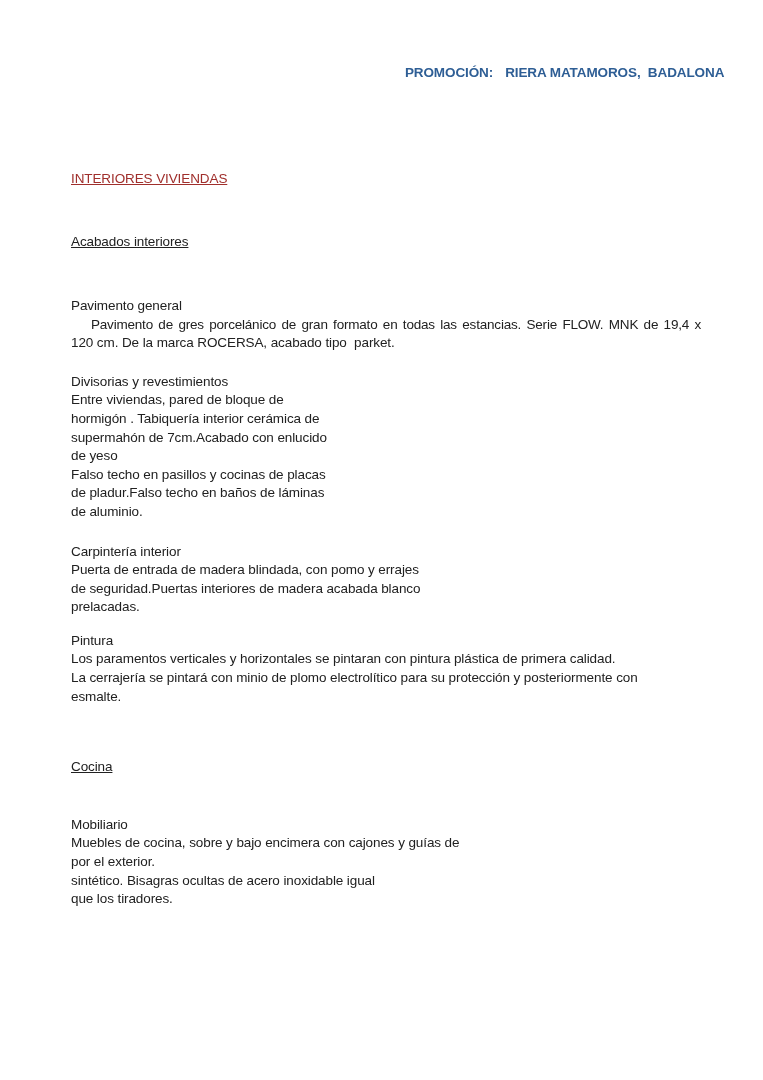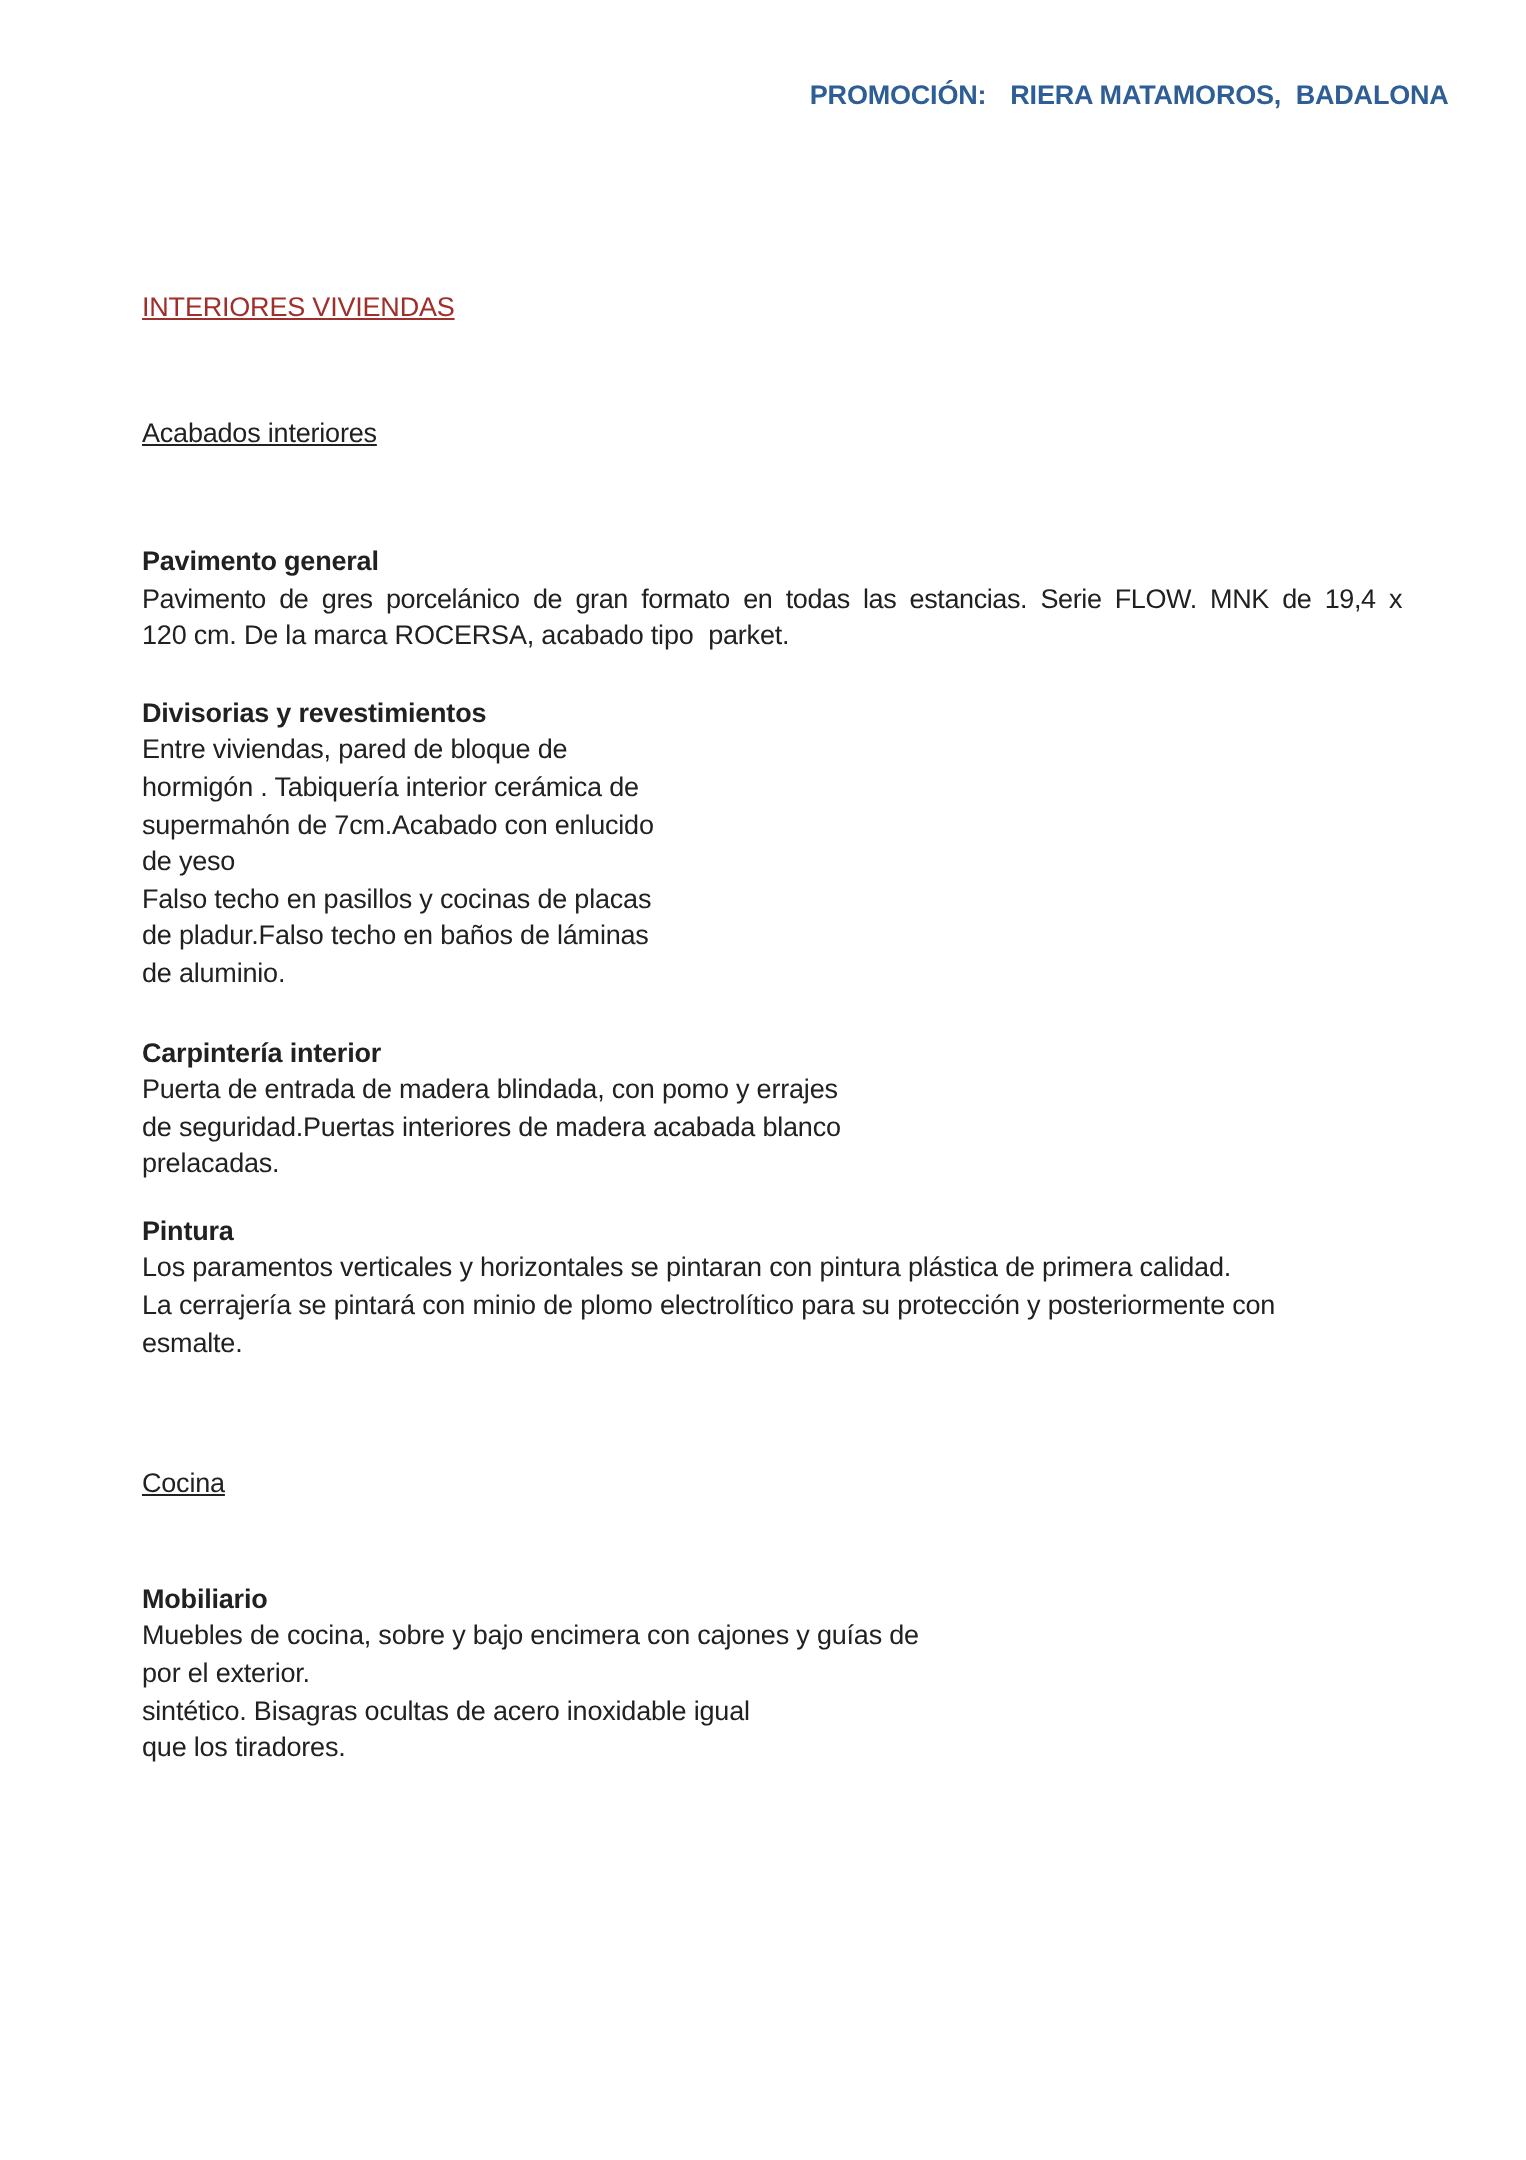--- a/index.html
+++ b/index.html
@@ -3,41 +3,41 @@
 <meta charset="utf-8">
 <style>
   html,body{margin:0;padding:0;background:#ffffff;}
   body{
     width:763px;height:1080px;
     font-family:"Liberation Sans","DejaVu Sans",sans-serif;
     font-size:13.5px;line-height:18.6px;letter-spacing:-0.1px;
     color:#212121;
   }
   .page{position:relative;width:763px;height:1080px;background:#ffffff;overflow:hidden;}
-  .content{padding:20px 62px 0 71px;}
+  .content{padding:45px 62px 0 71px;}
 
   .promo-header{white-space:pre;font-weight:bold;color:#2E5E95;margin-left:312px;}
   .promo-header .value{margin-left:12px;}
 
   .doc-title{margin-top:69px;font-weight:normal;color:#A02F2C;}
   .doc-title .u{text-decoration:underline;}
 
   .sec-heading{margin-top:45px;}
   .sec-heading.kitchen{margin-top:52px;}
   .sec-heading .u{text-decoration:underline;}
 
   .block{margin-top:20px;}
   .block.b-pav{margin-top:45px;}
   .block.b-carp{margin-top:21px;}
   .block.b-pin{margin-top:15px;}
   .block.b-mob{margin-top:39px;}
 
-  .blk-heading{font-weight:bold;}
+  .blk-heading{font-weight:normal;}
   .line{white-space:pre;}
-  .line.jline{white-space:normal;letter-spacing:-0.2px;text-align:justify;text-align-last:justify;}
+  .line.jline{white-space:normal;letter-spacing:-0.2px;text-align:justify;text-align-last:justify;margin-left:20px;}
 </style>
 </head>
 <body>
 
 <div class="page">
   <div class="content">
 
     <div class="promo-header">
       <span class="label">PROMOCIÓN:</span><span class="value">RIERA MATAMOROS,  BADALONA</span>
     </div>

